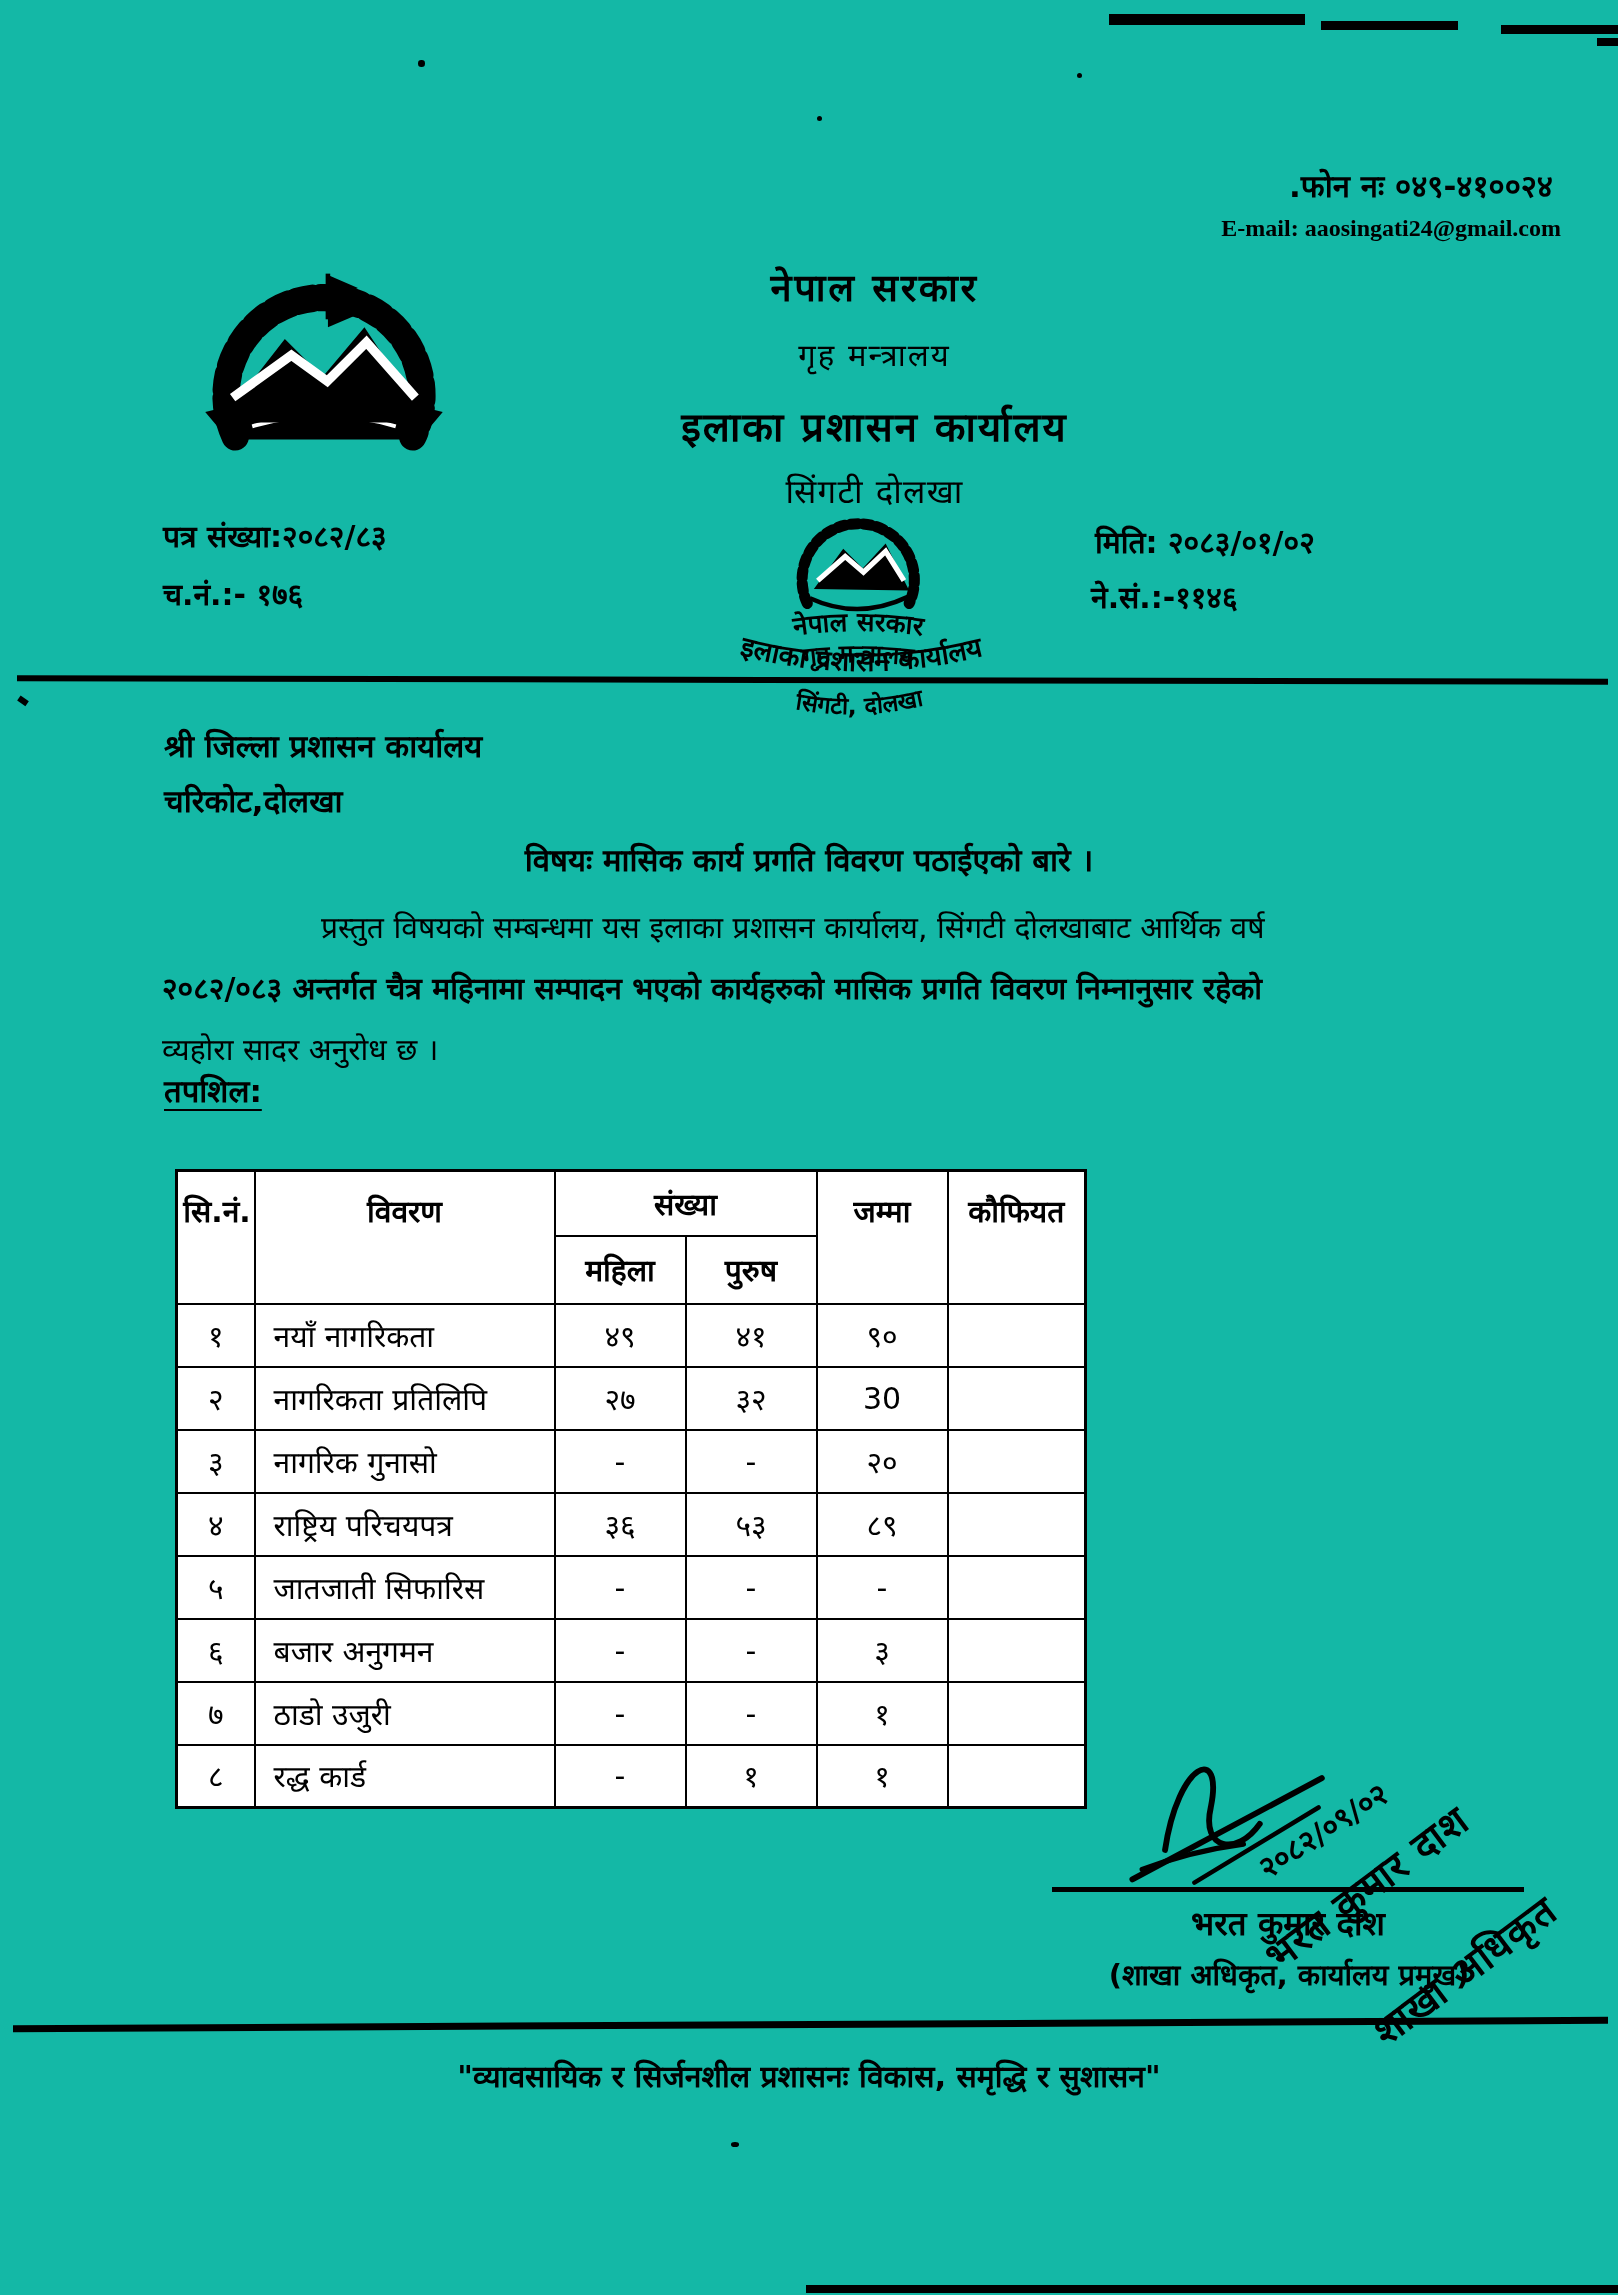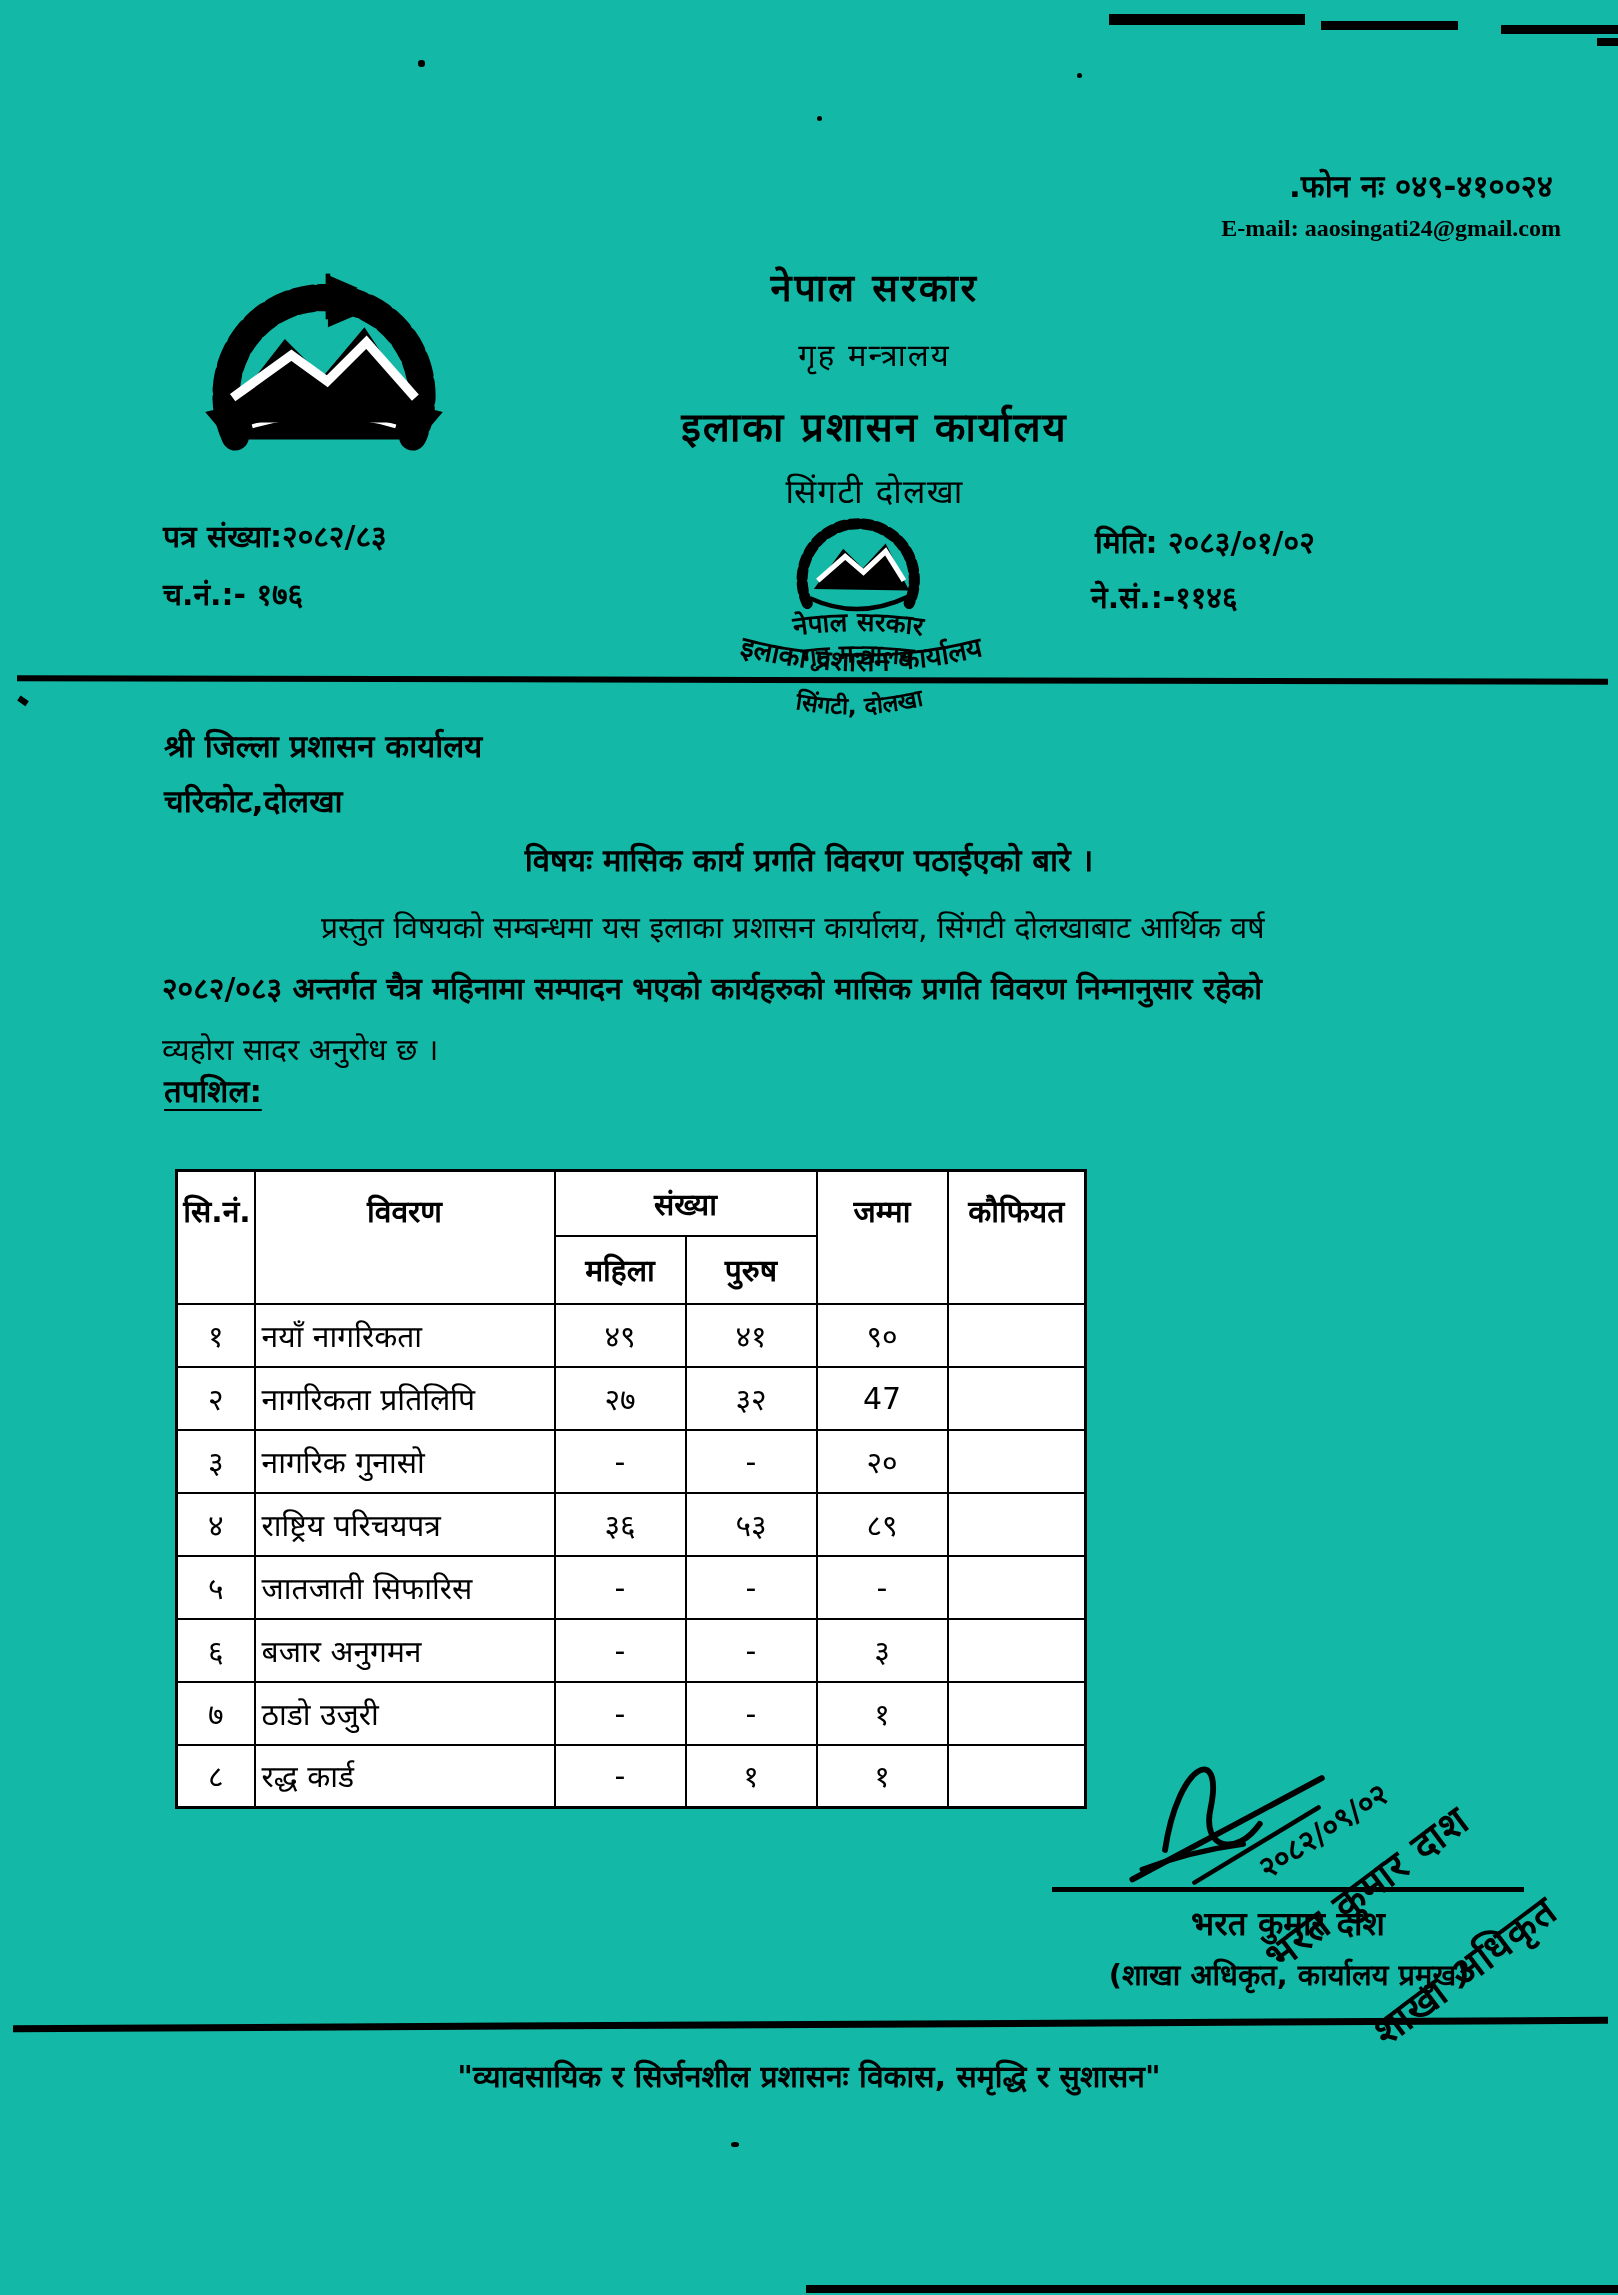--- a/index.html
+++ b/index.html
@@ -24,21 +24,21 @@
   table.progress{border-collapse:collapse;table-layout:fixed;background:#fff;}
   table.progress th,table.progress td{
     border:2.6px solid #000;font-weight:600;font-size:30px;
     text-align:center;vertical-align:middle;padding:0 5.2px;box-sizing:border-box;
   }
   table.progress{border:3.9px solid #000;}
   table.progress thead tr:first-child th{height:65px;}
   table.progress thead tr:last-child th{height:68px;}
   table.progress th.span2{vertical-align:top;padding-top:18px;}
   table.progress tbody td{height:63px;font-weight:500;}
-  table.progress td.desc{text-align:left;padding-left:6px;}
+  table.progress td.desc{text-align:left;padding-left:18px;}
 
   .divider{position:absolute;background:#000;}
   .sig-line{position:absolute;background:#000;}
   .stamp-diag{
     position:absolute;transform-origin:0 50%;transform:rotate(-37deg);
     font-size:39px;font-weight:600;white-space:nowrap;letter-spacing:1.3px;
   }
 </style>
 </head>
 <body>
@@ -149,21 +149,21 @@
           <td>४१</td>
           <td>९०</td>
           <td></td>
         </tr>
 
         <tr>
           <td>२</td>
           <td class="desc">नागरिकता प्रतिलिपि</td>
           <td>२७</td>
           <td>३२</td>
-          <td>47</td>
+          <td>30</td>
           <td></td>
         </tr>
 
         <tr>
           <td>३</td>
           <td class="desc">नागरिक गुनासो</td>
           <td>-</td>
           <td>-</td>
           <td>२०</td>
           <td></td>

